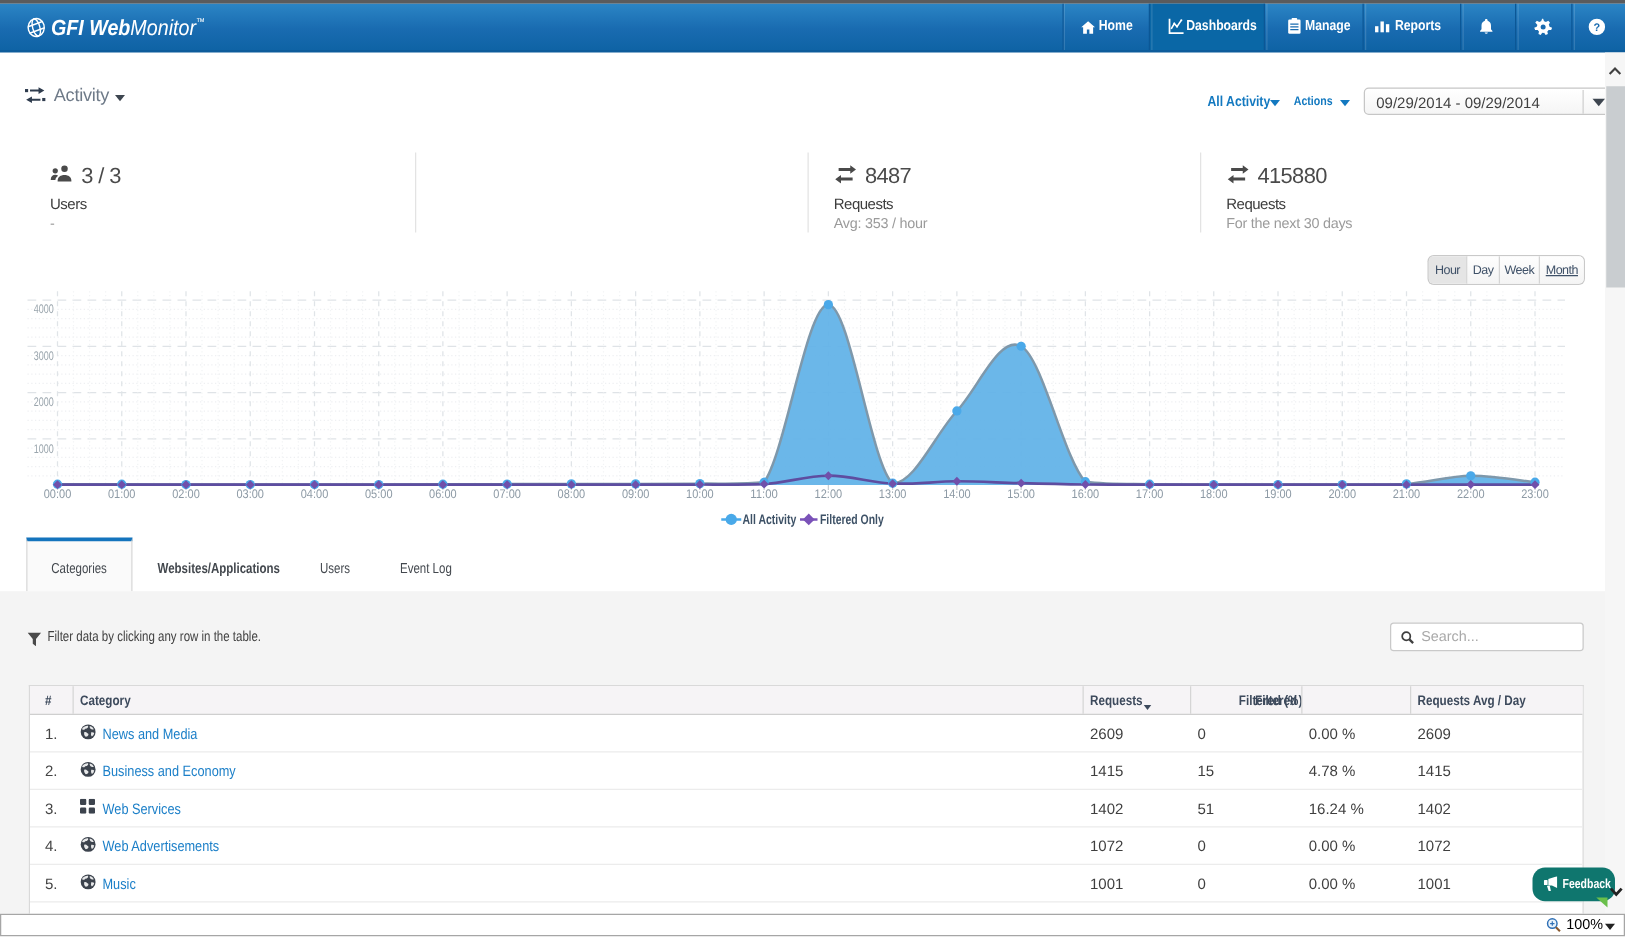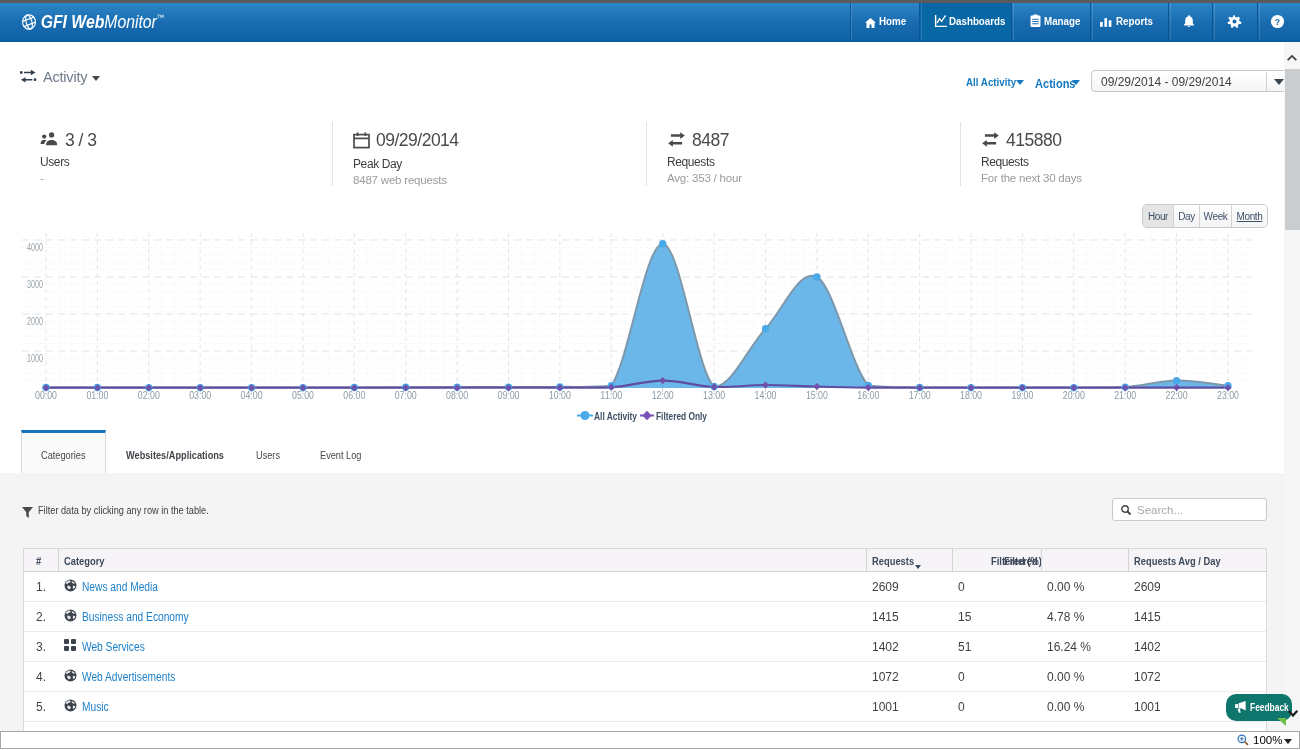--- a/index.html
+++ b/index.html
@@ -127,43 +127,35 @@
           <path d="M12.1,0l5.2,3l-5.2,3V3.9H4.5V2.1h7.6V0z"></path>
           <path d="M6.2,8.2l-5.2,3l5.2,3v-2.1h7.6v-1.8H6.2V8.2z"></path>
           <rect x="15.4" y="9.6" width="2.8" height="2.8"></rect>
         </g>
       </svg></div>
 <div class="abs" style="left:43px;top:69px;font-size:14.5px;color:#6e7a88;letter-spacing:-0.2px;">Activity</div>
 <div class="cbox" style="left:92px;top:76px;"><span class="caret dark"></span></div>
 
 <div class="abs" style="left:966px;top:76px;color:#1379c0;font-size:11.5px;font-weight:bold;"><span class="sx">All Activity</span></div>
 <div class="cbox" style="left:1016px;top:80px;"><span class="caret"></span></div>
-<div class="abs" style="left:1035px;top:76px;color:#1379c0;font-size:13px;font-weight:bold;"><span class="sx">Actions</span></div>
+<div class="abs" style="left:1035px;top:76px;color:#1379c0;font-size:10px;font-weight:bold;"><span class="sx">Actions</span></div>
 <div class="cbox" style="left:1072px;top:80px;"><span class="caret"></span></div>
 <div id="datebox">
       <span class="txt">09/29/2014 - 09/29/2014</span>
       <span class="dd"></span>
     </div>
 
 <div class="stat" style="left:40px;"><svg width="19" height="15" viewBox="0 0 19 15">
         <g fill="#4a4a4a">
           <circle cx="4.2" cy="4.6" r="2.1"></circle>
           <path d="M0.6,11.5c0-2.3,1.6-3.7,3.6-3.7c0.9,0,1.7,0.3,2.3,0.8 C5.1,9.5,4.4,10.8,4.3,12H0.6z"></path>
           <circle cx="11.6" cy="2.9" r="2.6"></circle>
           <path d="M6.1,12.6c0-2.9,2.4-4.6,5.5-4.6s5.5,1.7,5.5,4.6v0.6H6.1z"></path>
         </g>
       </svg><span class="num">3 / 3</span><div class="lab">Users</div><div class="sub">-</div></div>
-<div class="stat" style="left:353px;"><svg width="17" height="17" viewBox="0 0 17 17">
-        <g fill="none" stroke="#4a4a4a" stroke-width="1.7">
-          <rect x="1" y="2.6" width="15" height="13"></rect>
-          <line x1="4.6" y1="0.4" x2="4.6" y2="4"></line>
-          <line x1="12.4" y1="0.4" x2="12.4" y2="4"></line>
-          <line x1="1" y1="6.4" x2="16" y2="6.4"></line>
-        </g>
-      </svg><span class="num">09/29/2014</span><div class="lab">Peak Day</div><div class="sub">8487 web requests</div></div>
 <div class="stat" style="left:667px;"><svg width="19" height="15" viewBox="0 0 19 15">
         <g fill="#4a4a4a">
           <path d="M13.2,0.2l4.6,3.4l-4.6,3.4V4.7H3.9V2.3h9.3V0.2z"></path>
           <path d="M5.8,7.9l-4.6,3.4l4.6,3.4v-2.3h9.3v-2.4H5.8V7.9z"></path>
         </g>
       </svg><span class="num">8487</span><div class="lab">Requests</div><div class="sub">Avg: 353 / hour</div></div>
 <div class="stat" style="left:981px;"><svg width="19" height="15" viewBox="0 0 19 15">
         <g fill="#4a4a4a">
           <path d="M13.2,0.2l4.6,3.4l-4.6,3.4V4.7H3.9V2.3h9.3V0.2z"></path>
           <path d="M5.8,7.9l-4.6,3.4l4.6,3.4v-2.3h9.3v-2.4H5.8V7.9z"></path>

